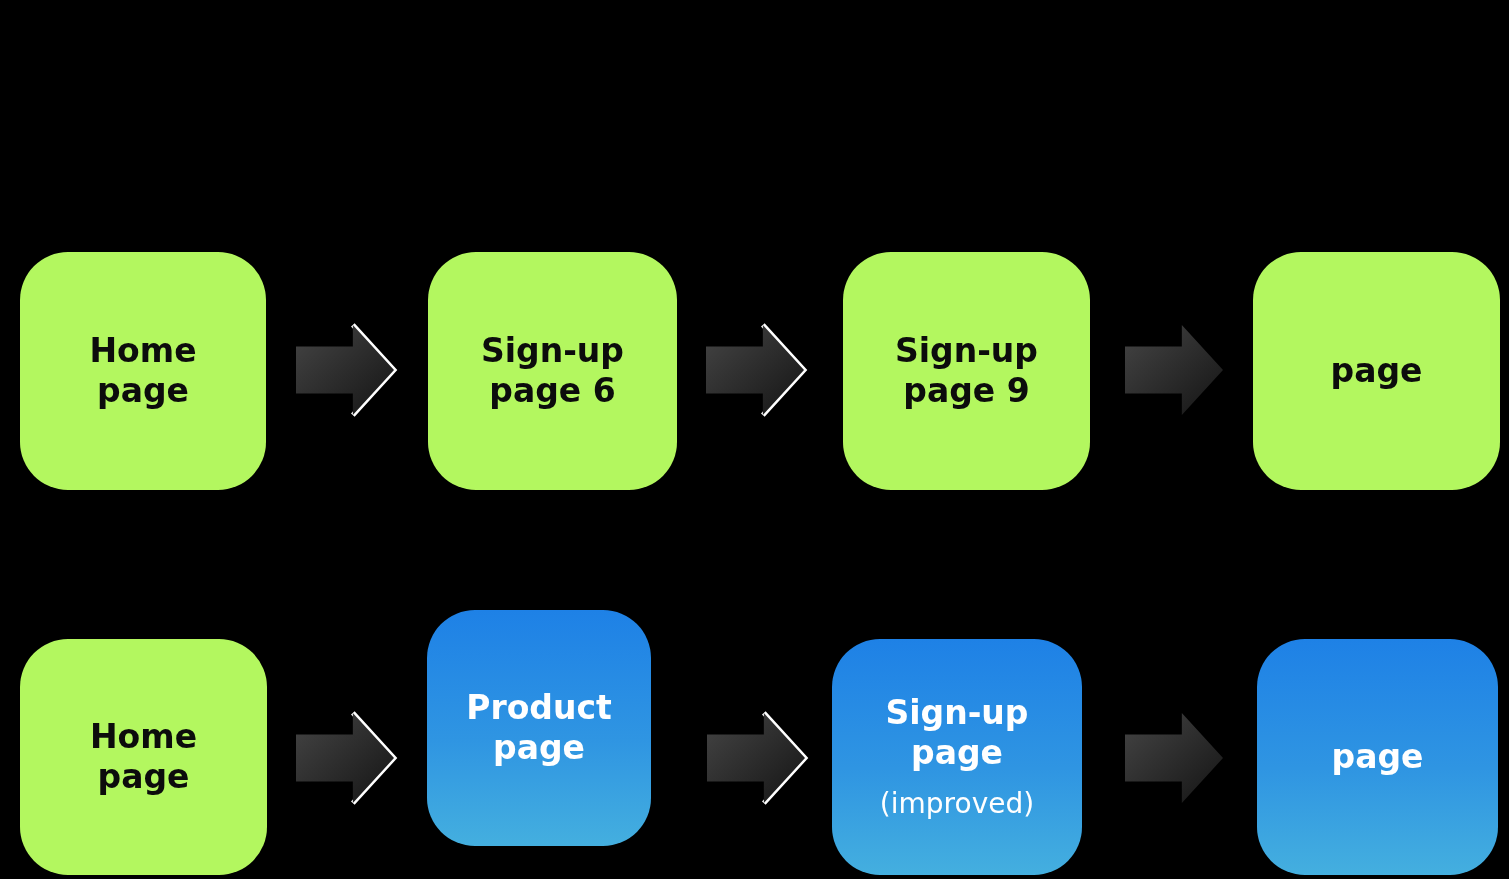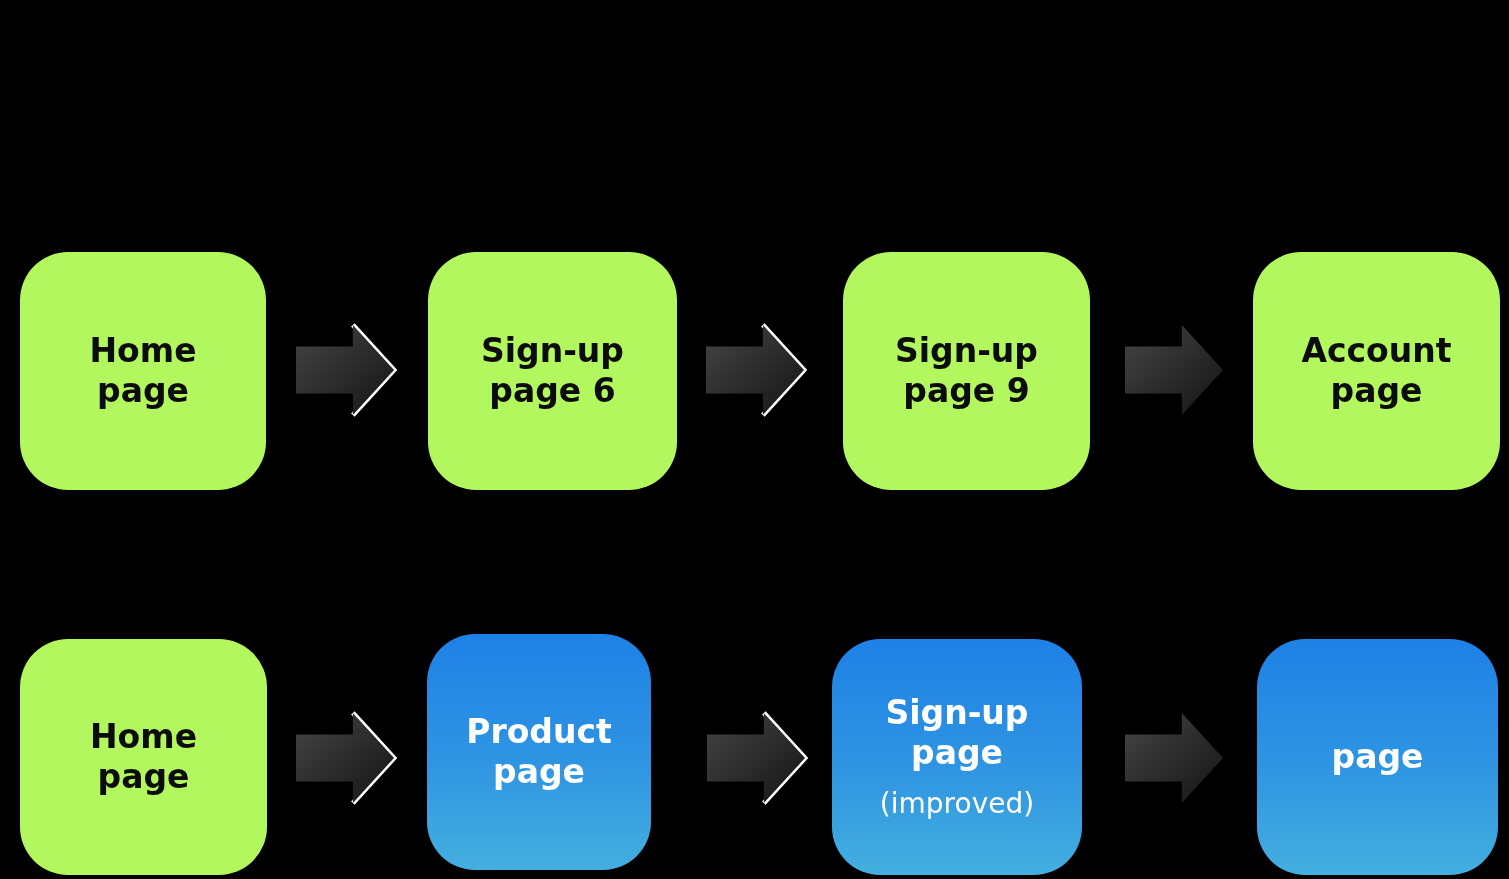--- a/index.html
+++ b/index.html
@@ -105,37 +105,36 @@
     <div class="line">page 9</div>
   </div>
 
   <div class="arrow" style="left:1125px; top:324px;">
     <svg viewBox="0 0 100 92">
       <polygon points="0,22 58,22 58,0 100,46 58,92 58,70 0,70" fill="url(#arrowGrad)"></polygon>
     </svg>
   </div>
 
   <div class="node green" style="left:1253px; top:252px; width:247px; height:238px;">
-    <div class="line">Account</div>
     <div class="line">page</div>
   </div>
 
   <div class="node green" style="left:20px; top:639px; width:247px; height:236px;">
     <div class="line">Home</div>
     <div class="line">page</div>
   </div>
 
   <div class="arrow" style="left:296px; top:712px;">
     <svg viewBox="0 0 100 92">
       <path d="M58,0 L100,46 L58,92" fill="none" stroke="#ffffff" stroke-width="5" stroke-linejoin="miter"></path>
       <polygon points="0,22 58,22 58,0 100,46 58,92 58,70 0,70" fill="url(#arrowGrad)"></polygon>
     </svg>
   </div>
 
-  <div class="node blue" style="left:427px; top:634px; width:224px; height:236px;">
+  <div class="node blue" style="left:427px; top:610px; width:224px; height:236px;">
     <div class="line">Product</div>
     <div class="line">page</div>
   </div>
 
   <div class="arrow" style="left:707px; top:712px;">
     <svg viewBox="0 0 100 92">
       <path d="M58,0 L100,46 L58,92" fill="none" stroke="#ffffff" stroke-width="5" stroke-linejoin="miter"></path>
       <polygon points="0,22 58,22 58,0 100,46 58,92 58,70 0,70" fill="url(#arrowGrad)"></polygon>
     </svg>
   </div>

